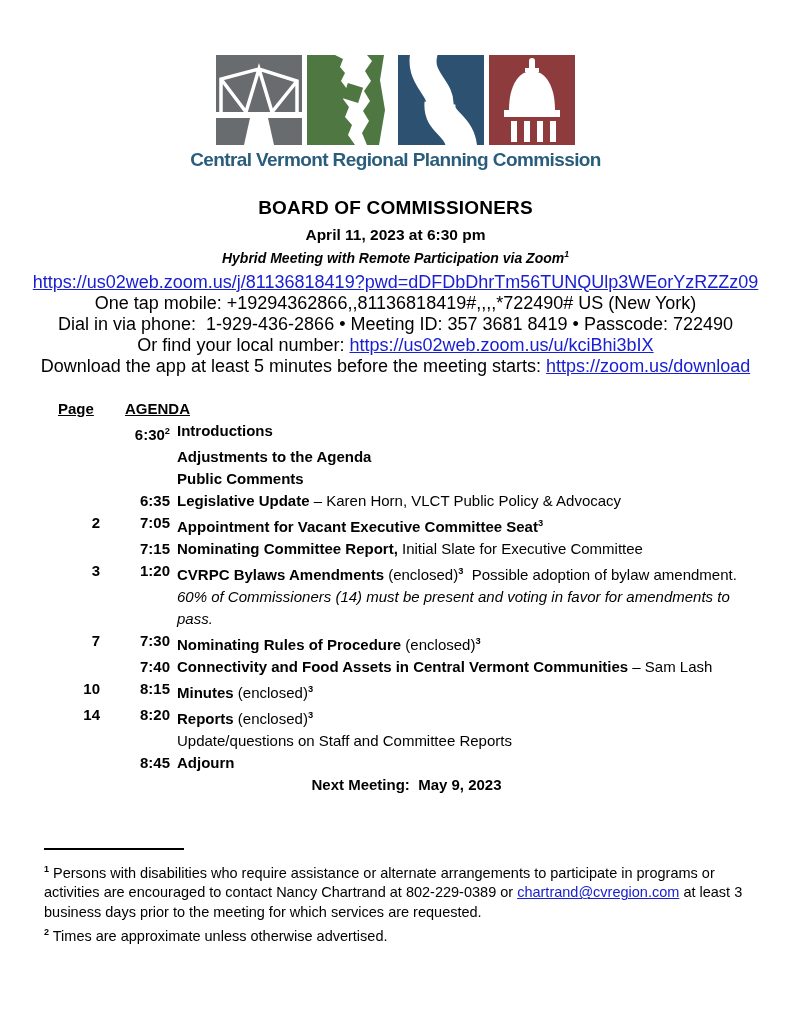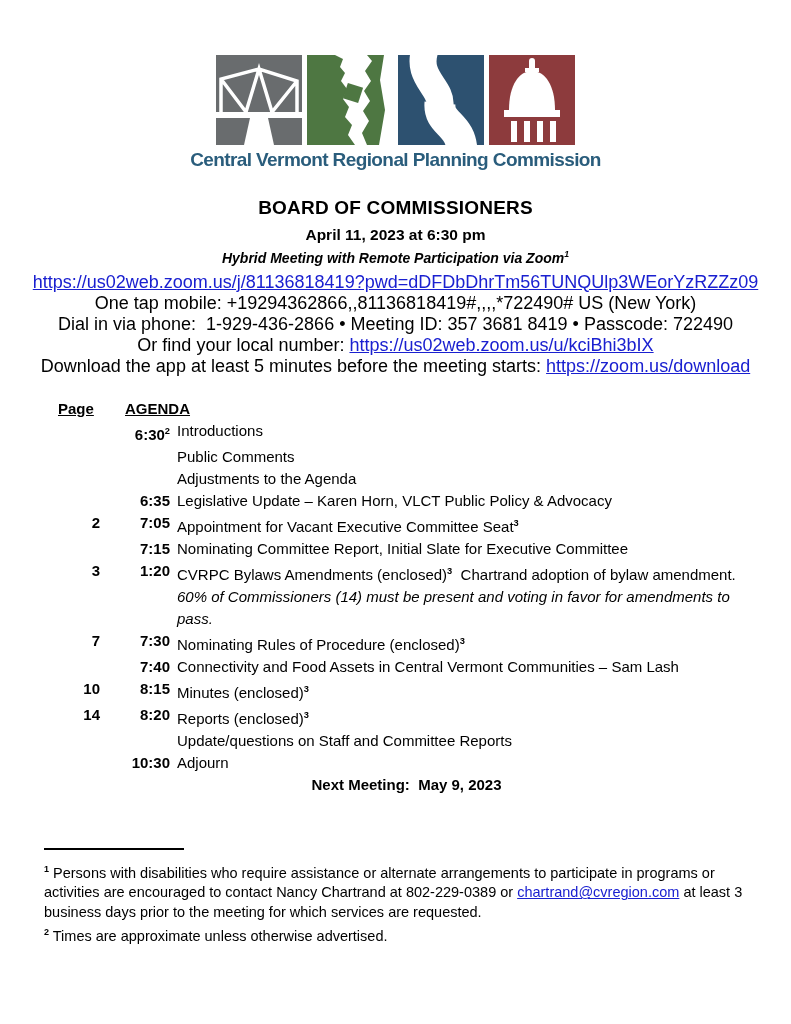--- a/index.html
+++ b/index.html
@@ -31,21 +31,21 @@
   
   .agenda { margin: 21px 36px 0 58px; }
   .agenda-head { display: grid; grid-template-columns: 42px 1fr; line-height: 22px; font-weight: bold; }
   .agenda-head .pg { text-decoration: underline; }
   .agenda-head .ttl { margin-left: 25px; text-decoration: underline; justify-self: start; }
   .agenda-row { display: grid; grid-template-columns: 42px 70px 1fr; line-height: 22px; }
   .col-page { text-align: right; font-weight: bold; }
   .col-time { text-align: right; font-weight: bold; white-space: nowrap; }
   .col-desc { padding-left: 7px; white-space: pre-wrap; }
   sup.seg-sup { font-size: 0.62em; font-weight: bold; }
-  .seg-b { font-weight: normal; text-align: center; }
+  .seg-b { font-weight: bold; text-align: center; }
   .seg-r { font-weight: normal; }
   .seg-i { font-style: italic; }
   .next-meeting { text-align: center; font-weight: bold; line-height: 22px; margin-top: 0; white-space: pre-wrap; }
 
   
   .footnotes { margin: 52px 45px 0 44px; font-size: 14.5px; }
   .fn-sep { width: 140px; border-top: 2px solid #000; margin-bottom: 9px; }
   .footnote { margin: 0; line-height: 20px; white-space: pre-wrap; }
   .footnote sup { font-size: 0.62em; font-weight: bold; }
 
@@ -113,46 +113,46 @@
     </div>
     <div>
         <div class="agenda-row">
           <span class="col-page"></span>
           <span class="col-time"><span>6:30</span><sup class="seg-sup">2</sup></span>
           <span class="col-desc"><span class="seg-b">Introductions</span></span>
         </div>
         <div class="agenda-row">
           <span class="col-page"></span>
           <span class="col-time"></span>
+          <span class="col-desc"><span class="seg-b">Adjustments to the Agenda</span></span>
+        </div>
+        <div class="agenda-row">
+          <span class="col-page"></span>
+          <span class="col-time"></span>
           <span class="col-desc"><span class="seg-b">Public Comments</span></span>
-        </div>
-        <div class="agenda-row">
-          <span class="col-page"></span>
-          <span class="col-time"></span>
-          <span class="col-desc"><span class="seg-b">Adjustments to the Agenda</span></span>
         </div>
         <div class="agenda-row">
           <span class="col-page"></span>
           <span class="col-time"><span>6:35</span></span>
           <span class="col-desc"><span class="seg-b">Legislative Update</span><span class="seg-r"> – Karen Horn, VLCT Public Policy &amp; Advocacy</span></span>
         </div>
         <div class="agenda-row">
           <span class="col-page">2</span>
           <span class="col-time"><span>7:05</span></span>
           <span class="col-desc"><span class="seg-b">Appointment for Vacant Executive Committee Seat</span><sup class="seg-sup">3</sup></span>
         </div>
         <div class="agenda-row">
           <span class="col-page"></span>
           <span class="col-time"><span>7:15</span></span>
           <span class="col-desc"><span class="seg-b">Nominating Committee Report,</span><span class="seg-r"> Initial Slate for Executive Committee</span></span>
         </div>
         <div class="agenda-row">
           <span class="col-page">3</span>
           <span class="col-time"><span>1:20</span></span>
-          <span class="col-desc"><span class="seg-b">CVRPC Bylaws Amendments</span><span class="seg-r"> (enclosed)</span><sup class="seg-sup">3</sup><span class="seg-r">  Chartrand adoption of bylaw amendment.  </span><span class="seg-i">60% of Commissioners (14) must be present and voting in favor for amendments to pass.</span></span>
+          <span class="col-desc"><span class="seg-b">CVRPC Bylaws Amendments</span><span class="seg-r"> (enclosed)</span><sup class="seg-sup">3</sup><span class="seg-r">  Possible adoption of bylaw amendment.  </span><span class="seg-i">60% of Commissioners (14) must be present and voting in favor for amendments to pass.</span></span>
         </div>
         <div class="agenda-row">
           <span class="col-page">7</span>
           <span class="col-time"><span>7:30</span></span>
           <span class="col-desc"><span class="seg-b">Nominating Rules of Procedure</span><span class="seg-r"> (enclosed)</span><sup class="seg-sup">3</sup></span>
         </div>
         <div class="agenda-row">
           <span class="col-page"></span>
           <span class="col-time"><span>7:40</span></span>
           <span class="col-desc"><span class="seg-b">Connectivity and Food Assets in Central Vermont Communities</span><span class="seg-r"> – Sam Lash</span></span>
@@ -167,21 +167,21 @@
           <span class="col-time"><span>8:20</span></span>
           <span class="col-desc"><span class="seg-b">Reports</span><span class="seg-r"> (enclosed)</span><sup class="seg-sup">3</sup></span>
         </div>
         <div class="agenda-row">
           <span class="col-page"></span>
           <span class="col-time"></span>
           <span class="col-desc"><span class="seg-r">Update/questions on Staff and Committee Reports</span></span>
         </div>
         <div class="agenda-row">
           <span class="col-page"></span>
-          <span class="col-time"><span>10:30</span></span>
+          <span class="col-time"><span>8:45</span></span>
           <span class="col-desc"><span class="seg-b">Adjourn</span></span>
         </div>
       </div>
     <div class="next-meeting">Next Meeting:  May 9, 2023</div>
   </div>
 
   <div class="footnotes">
     <div class="fn-sep"></div>
     <div>
         <p class="footnote"><sup>1</sup><span class="seg-r"> Persons with disabilities who require assistance or alternate arrangements to participate in programs or activities are encouraged to contact Nancy Chartrand at 802-229-0389 or </span><a class="lnk">chartrand@cvregion.com</a><span class="seg-r"> at least 3 business days prior to the meeting for which services are requested.</span></p>

